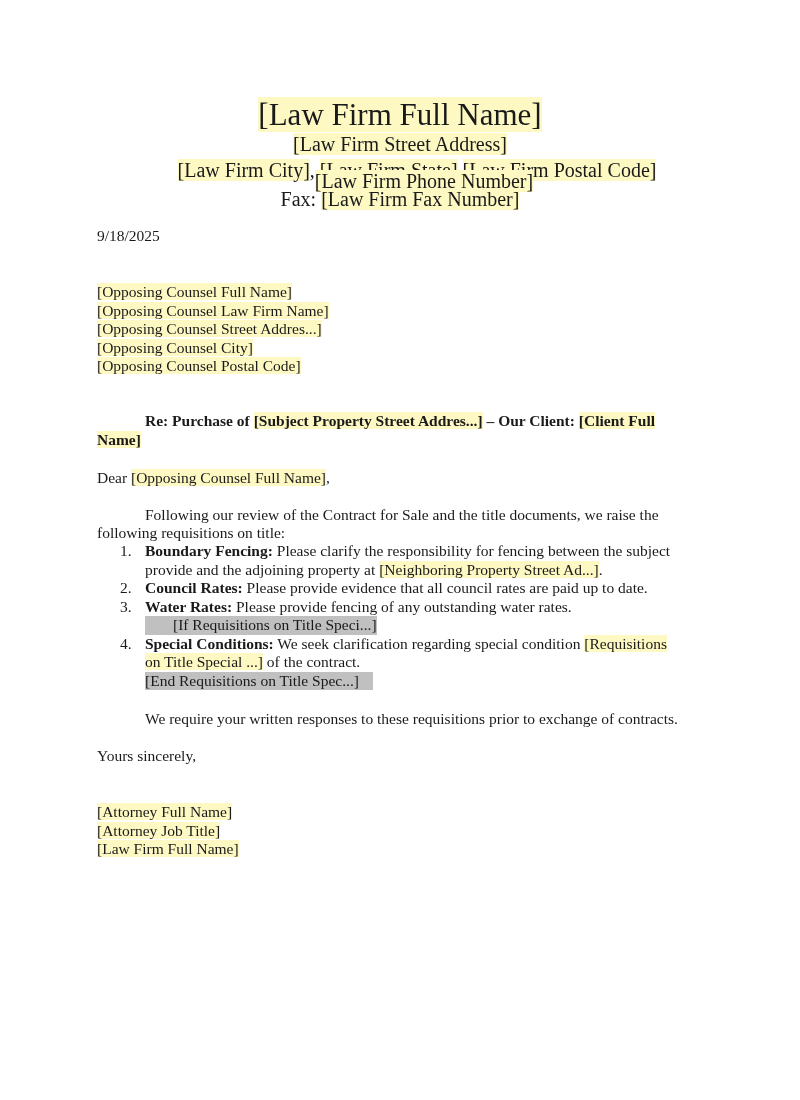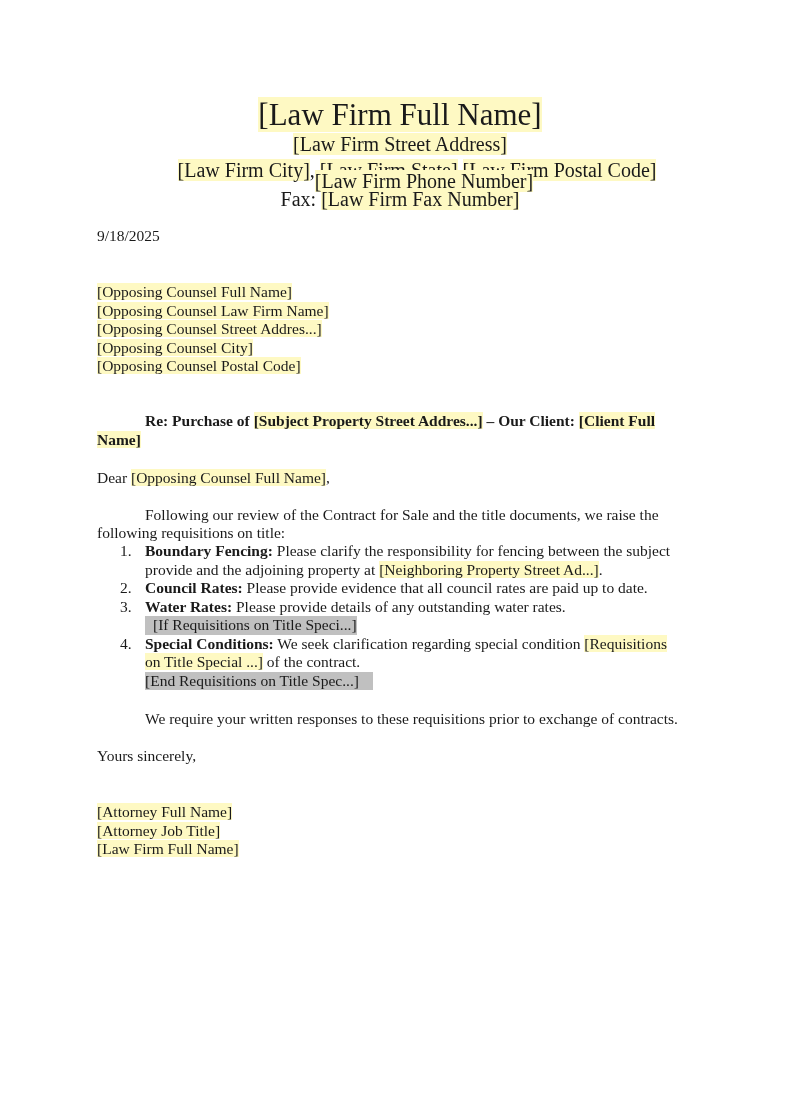--- a/index.html
+++ b/index.html
@@ -74,22 +74,22 @@
     <span class="num">1.</span>
     <span class="b">Boundary Fencing:</span><span> Please clarify the responsibility for fencing between the subject</span><br>
     <span>provide and the adjoining property at </span><span class="hl">[Neighboring Property Street Ad...]</span><span>.</span>
   </li>
   <li>
     <span class="num">2.</span>
     <span class="b">Council Rates:</span><span> Please provide evidence that all council rates are paid up to date.</span>
   </li>
   <li>
     <span class="num">3.</span>
-    <span class="b">Water Rates:</span><span> Please provide details of any outstanding water rates.</span><br>
-    <span class="cond gray" style="padding-left:8px;">[If Requisitions on Title Speci...]</span>
+    <span class="b">Water Rates:</span><span> Please provide fencing of any outstanding water rates.</span><br>
+    <span class="cond gray" style="padding-left:28px;">[If Requisitions on Title Speci...]</span>
   </li>
   <li>
     <span class="num">4.</span>
     <span class="b">Special Conditions:</span><span> We seek clarification regarding special condition </span><span class="hl">[Requisitions</span><br>
     <span class="hl">on Title Special ...]</span><span> of the contract.</span><br>
     <span class="cond gray" style="padding-right:14px;">[End Requisitions on Title Spec...]</span>
   </li>
 </ol>
 
 <div class="abs" style="left:145px; top:710px;">We require your written responses to these requisitions prior to exchange of contracts.</div>

